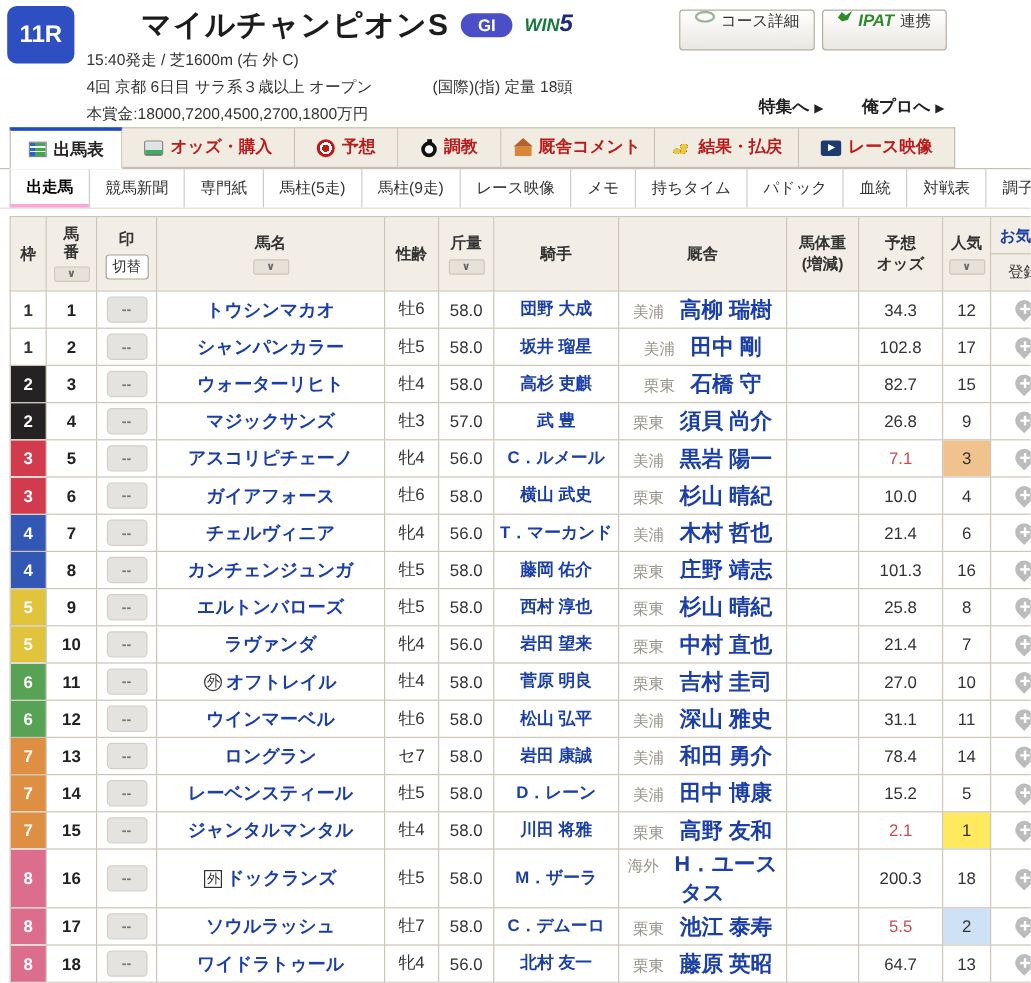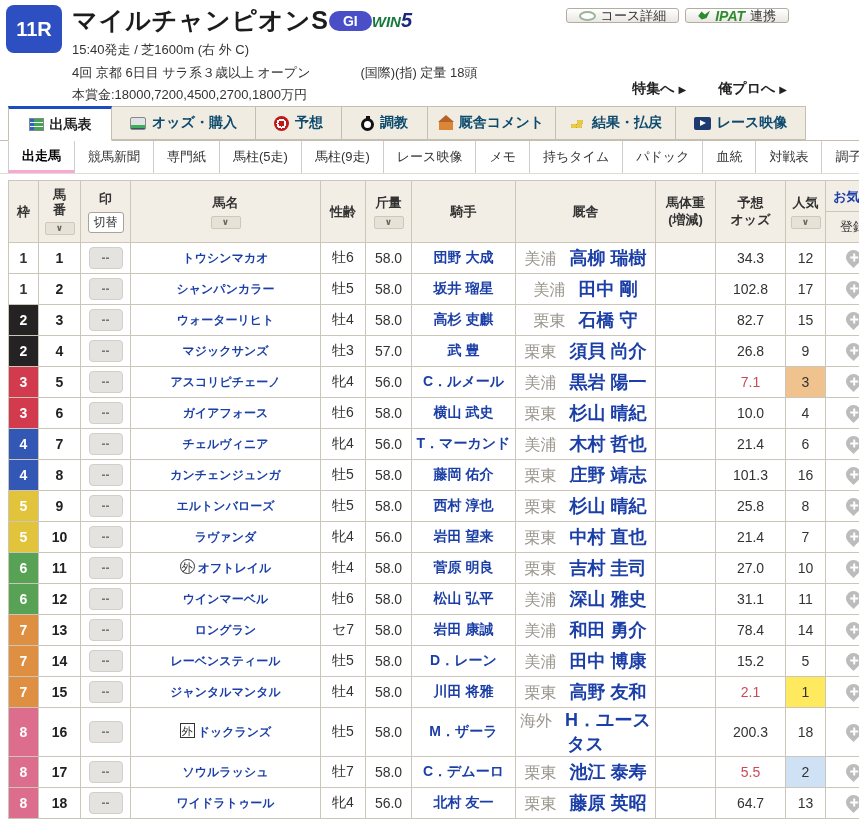--- a/index.html
+++ b/index.html
@@ -10,50 +10,50 @@
     color:#333; font-size:13px; position:relative;
   }
   
   .race-header { position:relative; height:106px; }
   .race-no {
     position:absolute; left:6px; top:5px; width:56px; height:48px;
     background:var(--accent,#2e4fc2); color:#fff; border-radius:8px;
     font-size:20px; font-weight:bold; display:flex; align-items:center; justify-content:center;
   }
   .race-main { position:absolute; left:72px; top:4px; }
-  .title-line { display:flex; align-items:center; gap:0; }
+  .title-line { display:flex; align-items:center; gap:10px;justify-content:flex-end; }
   .race-title { margin:0; font-size:25px; font-weight:bold; color:#1c1c1c; letter-spacing:1px; }
   .grade-badge {
     background:var(--grade,#4a4fc7); color:#fff; font-weight:bold; font-size:14px;
     border-radius:12px; padding:3px 14px; line-height:1;
   }
   .win5 { font-style:italic; font-weight:bold; letter-spacing:0; }
   .win5 .w { color:var(--win5_green,#157a3b); font-size:15px; }
   .win5 .five { color:var(--win5_navy,#1a2a7a); font-size:20px; }
   .info-line { margin-top:3px; font-size:13px; color:#333; line-height:1.5; }
   .cond-right { margin-left:50px; }
   .header-actions { position:absolute; top:8px; right:70px; display:flex; gap:6px; }
   .hbtn {
-    display:flex; align-items:center; gap:5px; height:15px; padding:0 12px;
+    display:flex; align-items:flex-start; gap:5px; height:34px; padding:0 12px;
     background:linear-gradient(#ffffff,#e9e7e2); border:1px solid #b3ada1; border-radius:3px;
     font-size:13px; color:#333; cursor:pointer; font-family:inherit;
   }
   .ico-course { display:inline-block; width:17px; height:10px; border:2px solid #9cb49a; border-radius:50%; background:#fff; }
   .ipat-logo { font-style:italic; font-weight:bold; color:#2e8b2e; font-size:14px; }
   .ico-ipat { display:inline-block; width:12px; height:10px; background:#2e8b2e;
     clip-path:polygon(0 55%,28% 10%,55% 40%,100% 0,70% 75%,30% 90%); }
   .header-links { position:absolute; top:80px; right:72px; display:flex; gap:32px; }
   .hlink { font-size:14px; font-weight:bold; color:#222; text-decoration:none; cursor:pointer;text-align:right; }
   .hlink .arrow { font-size:10px; margin-left:4px; }
   
   .tabs { display:flex; height:35px; border-bottom:1px solid #c6bfb1; padding-left:8px; }
   .tab {
     display:flex; align-items:center; justify-content:center; gap:6px;
     background:#f1ece2; border:1px solid #c6bfb1; border-left-width:0;
-    font-size:14px; font-weight:bold; color:#0c4a6e; cursor:pointer; flex:0 0 auto;
+    font-size:14px; font-weight:bold; color:#b91c1c; cursor:pointer; flex:0 0 auto;
   }
   .tab:first-child { border-left-width:1px; }
   .tab.active {
     background:#fff; border-top:3px solid #1d4cbe; border-bottom:1px solid #fff;
     margin-bottom:-1px; color:#222;
   }
   .ticon { display:inline-block; position:relative; }
   .icon-racecard { width:15px; height:13px; border:1px solid #888;
     background:repeating-linear-gradient(180deg,rgba(255,255,255,0) 0 3px,rgba(255,255,255,.95) 3px 4px),
       linear-gradient(90deg,#2d62c9 0 4px,#43a554 4px); }
@@ -111,29 +111,29 @@
   .w5 { background:var(--waku5,#e2c33c)!important; color:#fff; }
   .w6 { background:var(--waku6,#57a254)!important; color:#fff; }
   .w7 { background:var(--waku7,#df8f42)!important; color:#fff; }
   .w8 { background:var(--waku8,#dd6d8d)!important; color:#fff; }
   .c-num { font-weight:bold; color:#222; }
   .markbtn {
     width:34px; height:22px; background:#e5e3e0; border:1px solid #d2cfca; border-radius:4px;
     color:#777; font-weight:bold; font-size:12px; cursor:pointer; font-family:inherit;
   }
   .c-horse { text-align:left; padding-left:10px; }
-  .horse-link { color:var(--link,#1b3fa6); font-weight:bold; font-size:12px; text-decoration:none; cursor:pointer; }
+  .horse-link { color:var(--link,#1b3fa6); font-weight:bold; font-size:15px; text-decoration:none; cursor:pointer; }
   .gai { display:inline-block; width:15px; height:15px; line-height:14px; font-size:11px; text-align:center;
     border:1px solid #333; color:#333; margin-right:3px; vertical-align:1px; font-weight:normal; }
   .gai.circle { border-radius:50%; }
   .c-sexage, .c-kin { font-size:13px; color:#333; }
   .c-jockey { text-align:left; padding-left:10px; }
   .jockey-link { color:var(--link,#1b3fa6); font-weight:bold; font-size:14px; text-decoration:none; cursor:pointer; }
   .c-stable { text-align:left; padding-left:8px; }
-  .region { color:#9a968e; font-size:16px; margin-right:13px; }
+  .region { color:#9a968e; font-size:13px; margin-right:13px; }
   .trainer-link { color:var(--link,#1b3fa6); font-weight:bold; font-size:18px; text-decoration:none; cursor:pointer; }
   .c-odds { text-align:right; padding-right:10px; font-size:14px; color:#333; }
   .c-odds.hot { color:var(--odds_hot,#cc4b55); }
   .c-pop.p1 { background:var(--pop1,#ffe95e)!important; }
   .c-pop.p2 { background:var(--pop2,#cfe1f4)!important; }
   .c-pop.p3 { background:var(--pop3,#f0c28e)!important; }
   .pin { display:inline-block; width:15px; height:15px; background:#bcbcbc;
     border-radius:50% 50% 50% 0; transform:rotate(-45deg); position:relative; cursor:pointer; margin-top:2px; }
   .pin::before, .pin::after { content:""; position:absolute; background:#fff; top:50%; left:50%; }
   .pin::before { width:8px; height:2px; transform:translate(-50%,-50%) rotate(45deg); }
@@ -167,21 +167,21 @@
       <span>連携</span>
     </button>
   </div>
   <div class="header-links">
     <a class="hlink"><span>特集へ</span><span class="arrow">▶</span></a>
     <a class="hlink"><span>俺プロへ</span><span class="arrow">▶</span></a>
   </div>
 </div>
 
 <div class="tabs">
-  <div class="tab active" style="width:104px">
+  <div class="tab active" style="width:94px">
       <span class="ticon icon-racecard"></span>
       <span>出馬表</span>
     </div>
   <div class="tab" style="width:144px">
       <span class="ticon icon-odds"></span>
       <span>オッズ・購入</span>
     </div>
   <div class="tab" style="width:86px">
       <span class="ticon icon-yosou"></span>
       <span>予想</span>

